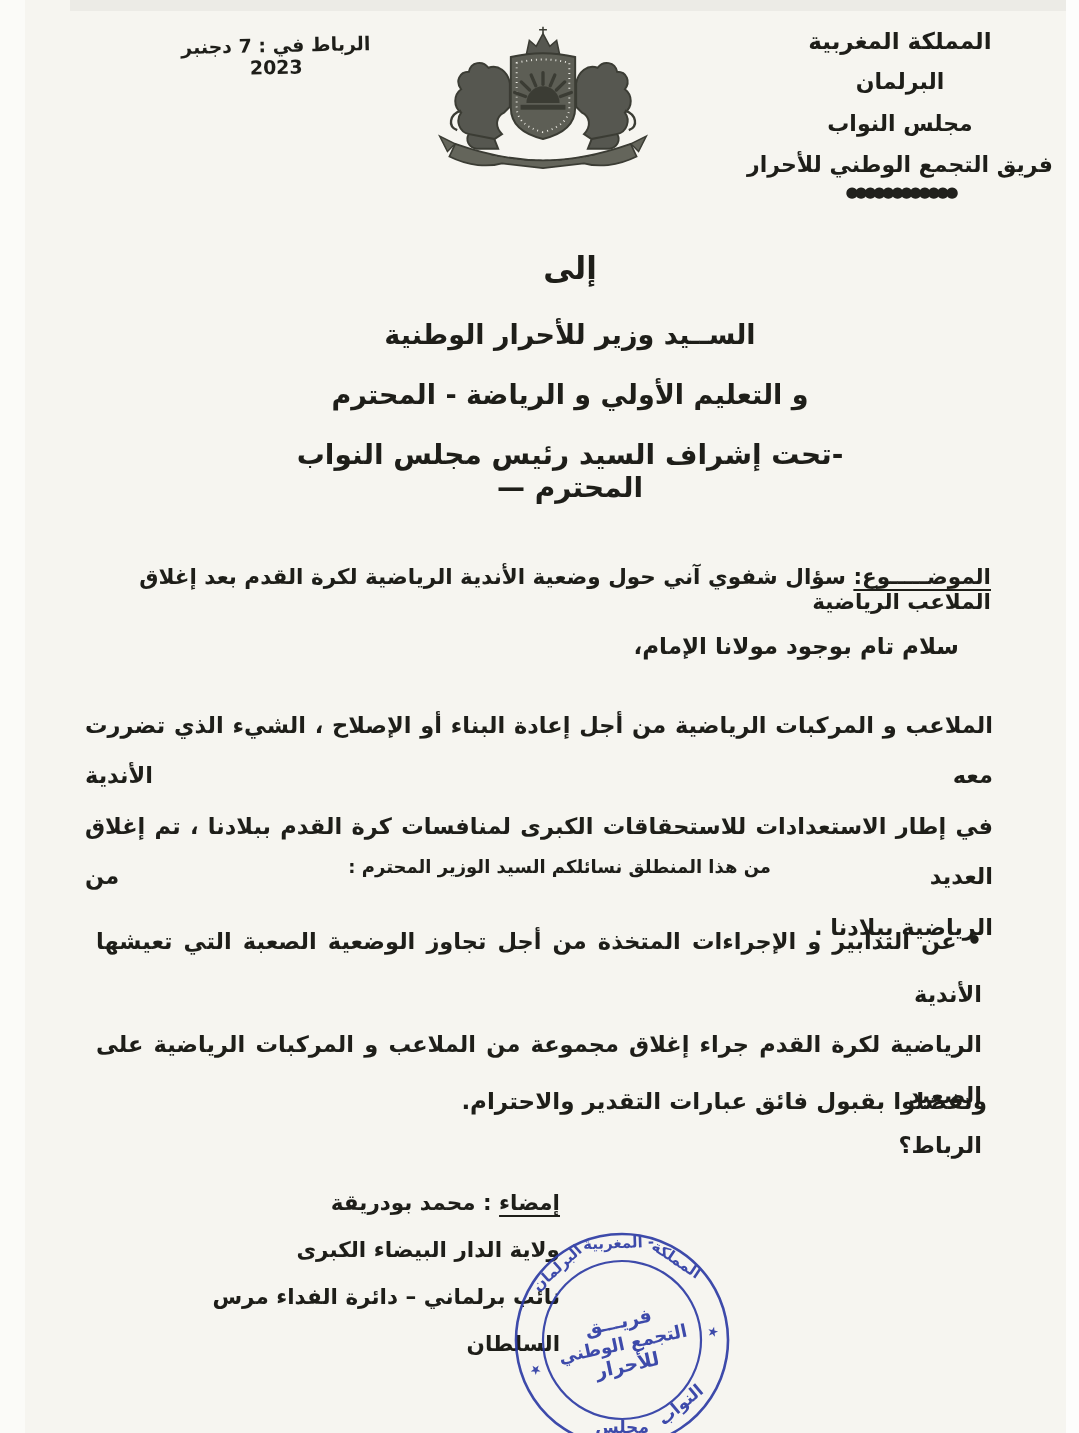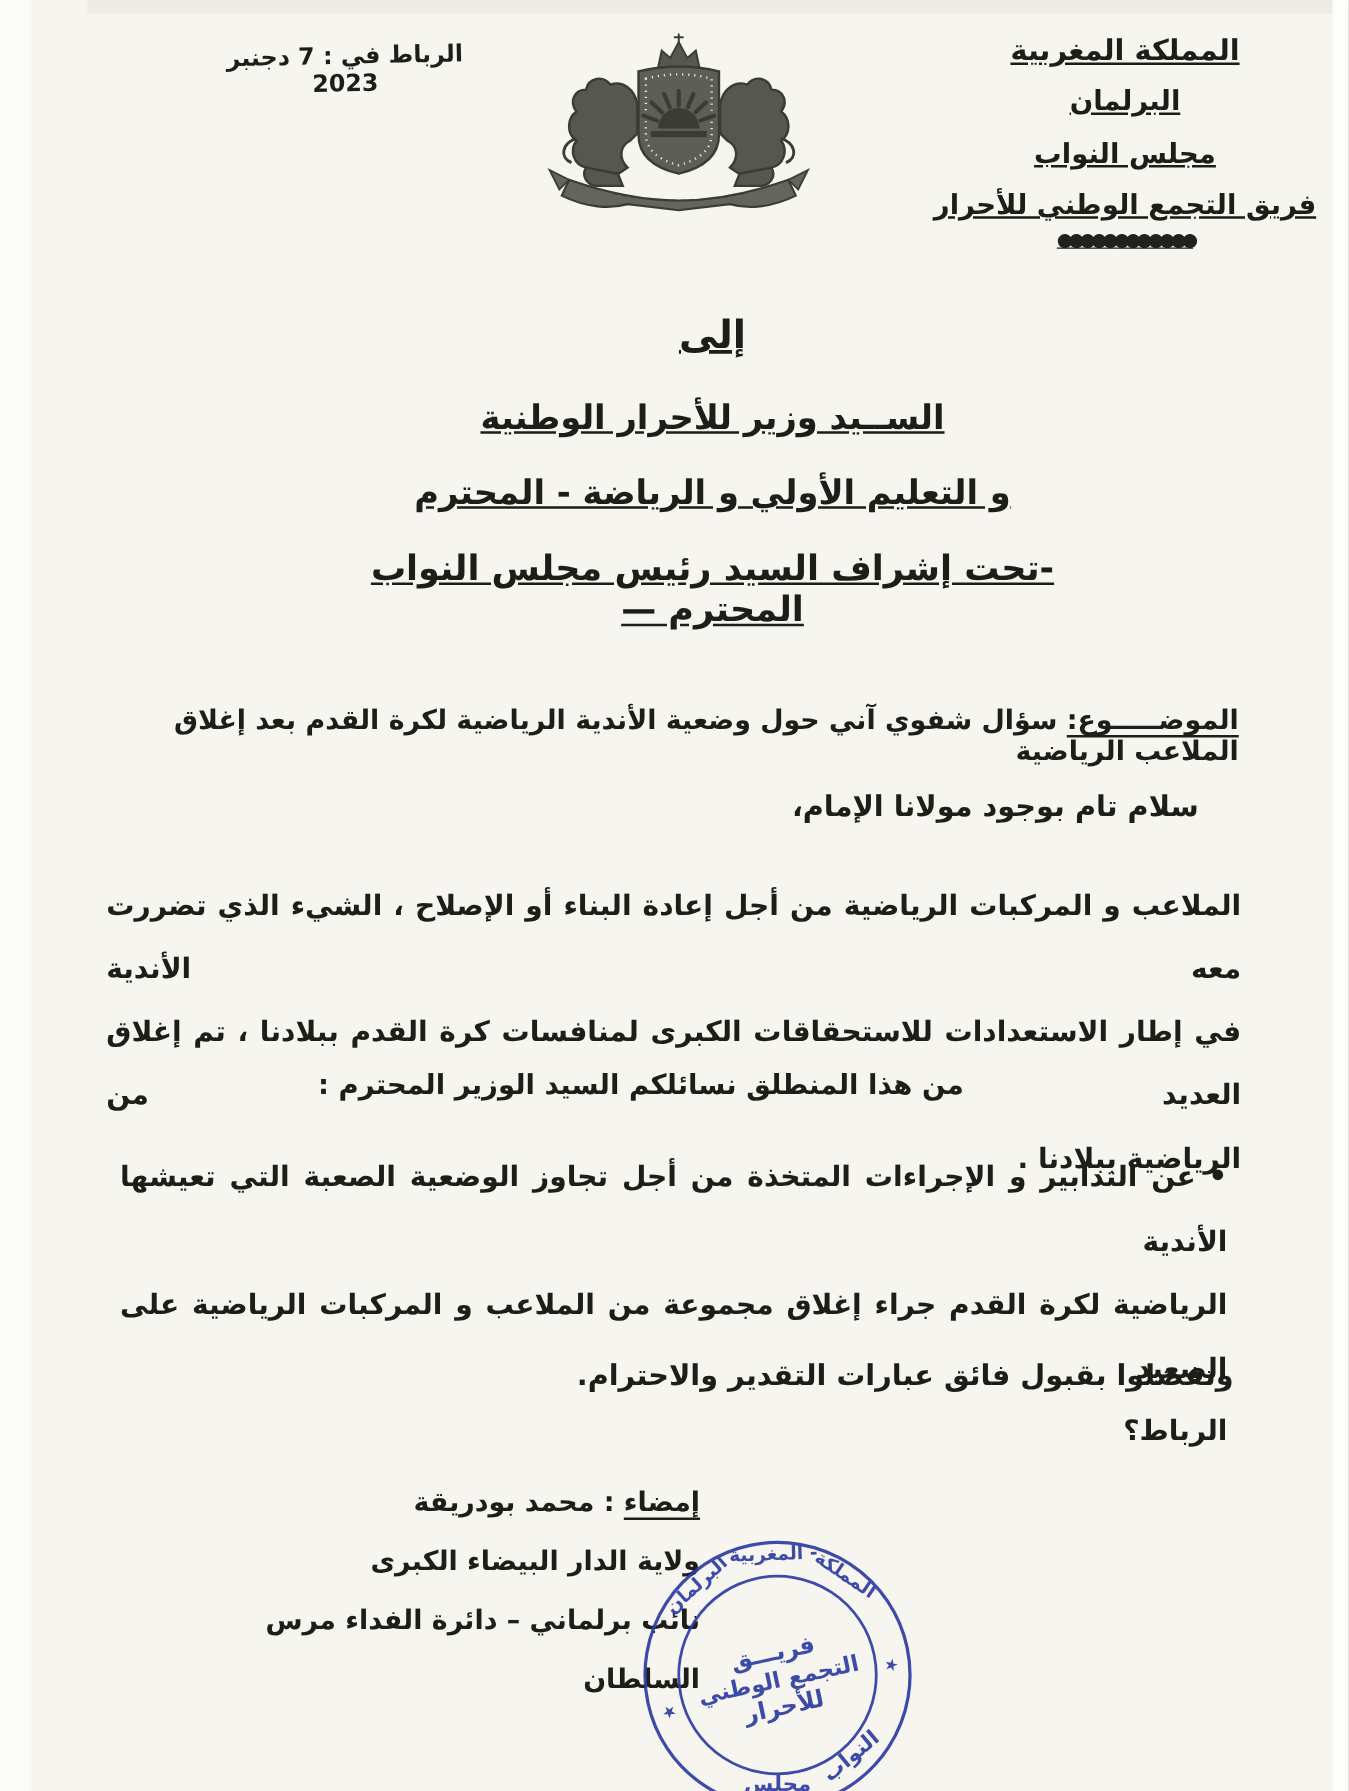--- a/index.html
+++ b/index.html
@@ -8,21 +8,21 @@
     width:1079px;height:1433px;
     margin:0 auto;
     background:#f6f5f0;
     overflow:hidden;
     font-family:"DejaVu Sans",sans-serif;
     color:#1e1e19;
   }
   .abs{position:absolute;}
   .rtl{direction:rtl;unicode-bidi:isolate;}
   .b{font-weight:700;}
-  .center{text-align:center;text-decoration:underline;}
+  .center{text-align:center;}
   .top-shadow{left:70px;top:0;width:1009px;height:11px;background:#e6e5e0;opacity:.65;}
   .left-strip{left:0;top:0;width:25px;height:1433px;background:#fbfbf8;}
   .right-strip{right:0;top:0;width:13px;height:1433px;background:#fdfdfc;}
 
   .date-line{top:34px;left:156px;width:240px;font-size:19px;text-align:center;transform:rotate(-1.2deg);}
 
   .letterhead{top:28px;right:14px;width:330px;}
   .lh-kingdom{font-size:23px;}
   .lh-parliament{font-size:22px;margin-top:15px;}
   .lh-house{font-size:22px;margin-top:17px;}
@@ -39,21 +39,21 @@
 
   .subject{top:564px;right:88px;width:912px;font-size:21.5px;text-align:right;}
   .ul{text-decoration:underline;text-underline-offset:5px;text-decoration-thickness:2px;}
 
   .greeting{top:633px;right:120px;font-size:23px;}
 
   .bodyblock{top:700px;right:86px;width:908px;font-size:22.5px;line-height:2.24;}
   .just{text-align:justify;text-align-last:justify;}
   .rline{text-align:right;}
 
-  .qintro{top:856px;right:308px;font-size:22px;}
+  .qintro{top:856px;right:308px;font-size:18px;}
 
   .bullet{top:915px;right:97px;width:886px;font-size:22.5px;line-height:2.24;}
   .marker{font-size:24px;margin-left:10px;}
 
   .closing{top:1088px;right:92px;font-size:23px;}
 
   .signature{top:1180px;left:140px;width:420px;font-size:21.5px;line-height:2.18;text-align:right;}
 
   .stamp{left:492px;top:1210px;width:260px;height:260px;opacity:.92;}
   .stamp text{font-family:"DejaVu Sans",sans-serif;font-weight:700;}

